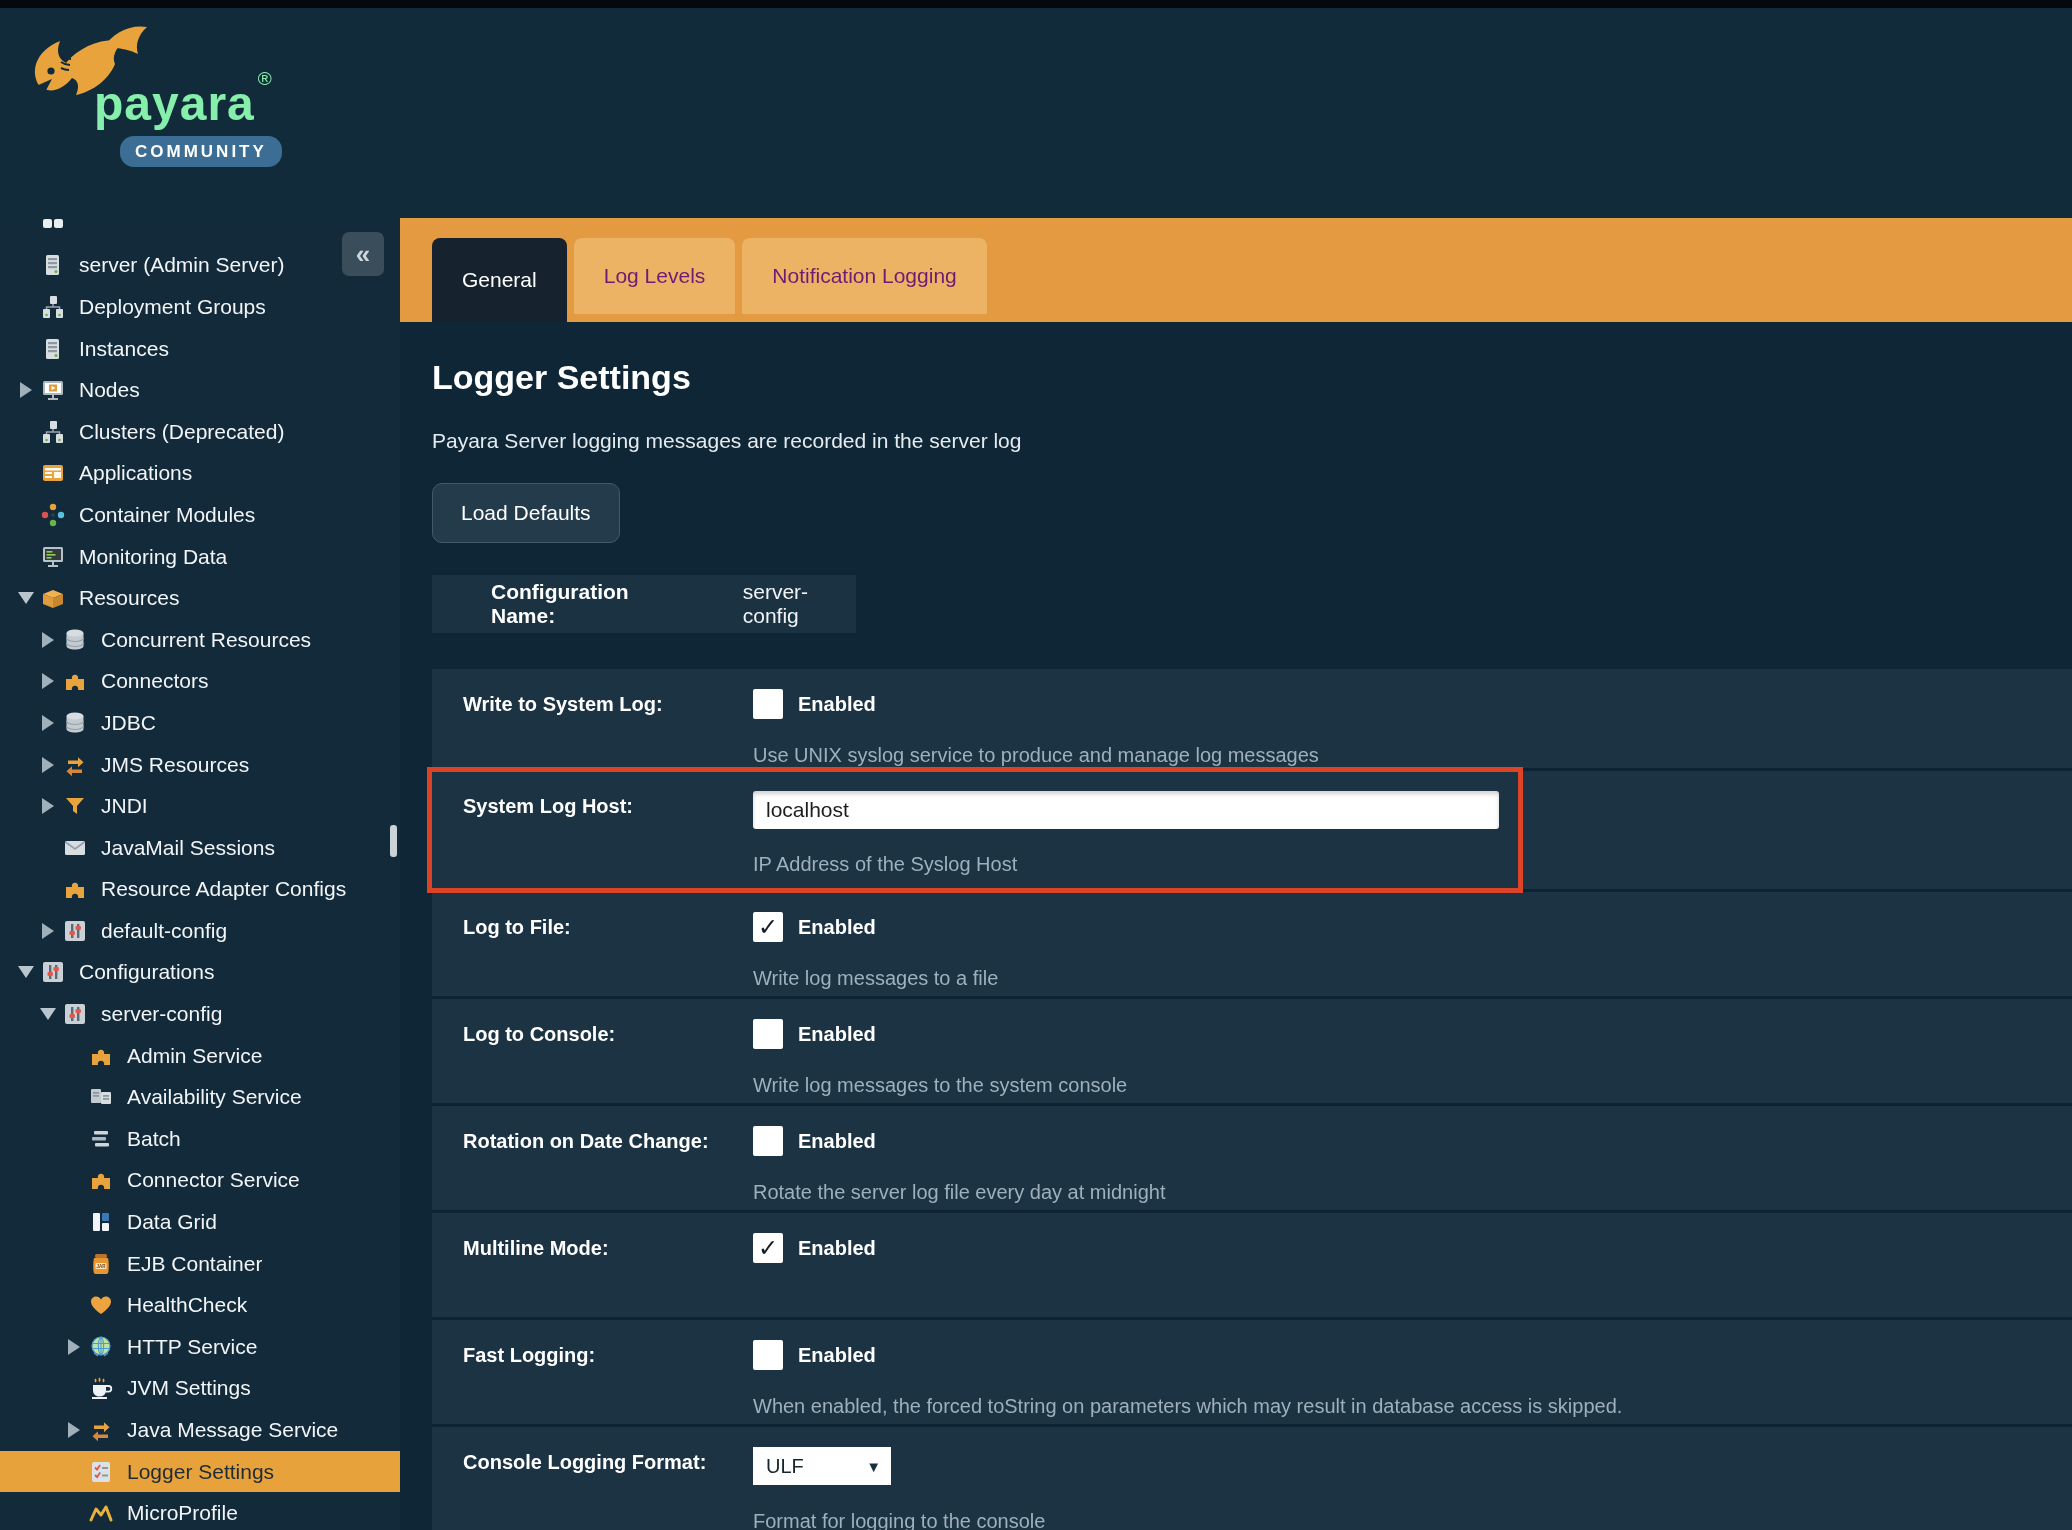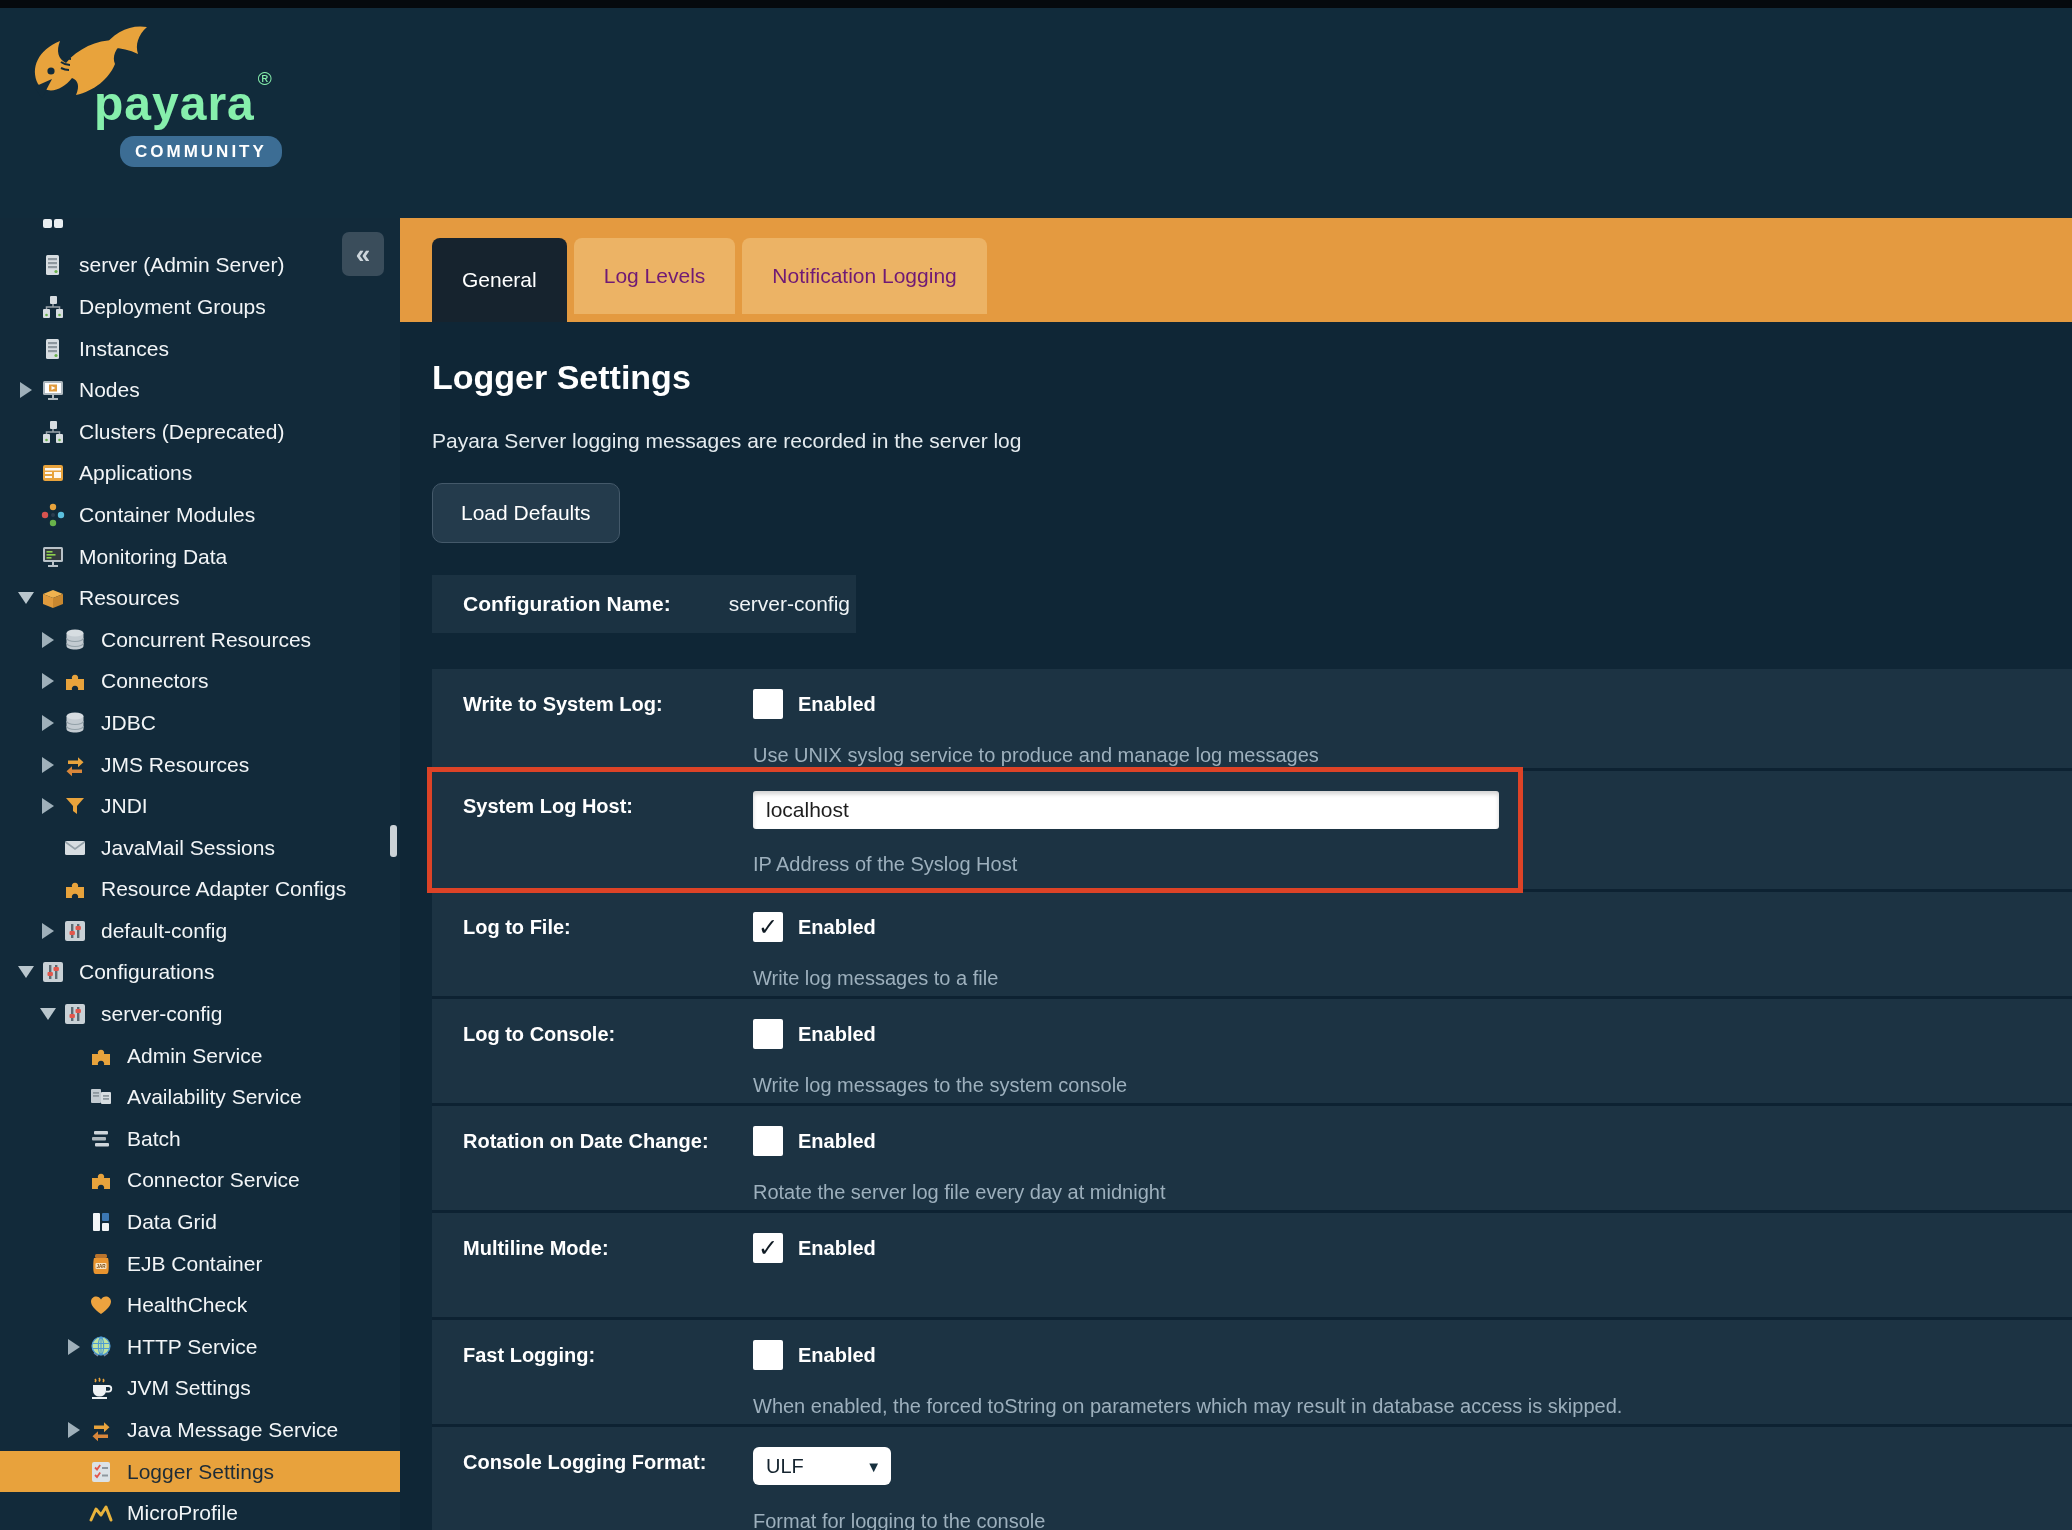--- a/index.html
+++ b/index.html
@@ -51,41 +51,41 @@
       color:#701a75;font-size:21px;border-radius:8px 8px 0 0;margin-right:7px;cursor:pointer;}
   .tab.active{height:84px;background:#16232e;color:#ffffff;}
   .content-inner{padding:36px 0 0 32px;}
   h1{font-size:34px;color:#ffffff;margin:0;font-weight:bold;}
   .desc{font-size:21px;color:#e4ebef;margin:32px 0 0 0;}
   .load-defaults{margin-top:30px;display:block;background:#243b4c;border:1px solid #44596a;
       border-radius:10px;color:#fff;font-size:21px;padding:17px 28px;cursor:pointer;
       font-family:inherit;}
   .config-bar{margin-top:32px;width:424px;height:58px;background:#1b3242;display:flex;
       align-items:center;padding-left:31px;box-sizing:border-box;}
-  .config-label{font-weight:bold;color:#ffffff;font-size:21px;}
+  .config-label{font-weight:bold;color:#ffffff;font-size:21px;margin-left:28px;}
   .config-value{color:#f0f4f6;font-size:21px;margin-left:58px;}
   
   .form{margin-top:36px;}
   .frow{position:relative;min-height:107px;background:#1c3343;border-bottom:3px solid #0d2232;
       display:flex;padding:20px 0 0 31px;box-sizing:border-box;}
   .frow.first{min-height:102px;}
   .frow.highlighted{min-height:121px;}
   .flabel{width:290px;flex:none;font-size:20px;font-weight:bold;color:#ffffff;padding-top:4px;}
   .fcontrol{flex:1;}
   .cline{display:flex;align-items:center;}
   .checkbox{width:30px;height:30px;background:#ffffff;border-radius:2px;flex:none;
       display:flex;align-items:center;justify-content:center;font-size:24px;font-weight:bold;
       color:#101b24;cursor:pointer;}
   .enabled{font-size:20px;font-weight:bold;color:#ffffff;margin-left:15px;}
   .fhelp{margin-top:25px;font-size:20px;color:#9db0bd;}
   .frow.highlighted .fhelp{margin-top:24px;}
   .tinput{width:746px;height:38px;background:#ffffff;border-radius:3px;cursor:text;
       box-shadow:inset 0 3px 4px rgba(0,0,0,.18);font-size:21px;color:#1d1d1d;
       display:flex;align-items:center;padding-left:13px;box-sizing:border-box;}
-  .selectbox{width:138px;height:38px;background:#ffffff;border-radius:6px;cursor:pointer;
+  .selectbox{width:138px;height:38px;background:#ffffff;border-radius:0;cursor:pointer;
       display:flex;align-items:center;justify-content:space-between;
       padding:0 10px 0 13px;box-sizing:border-box;font-size:20px;color:#15242f;}
   .caret{font-size:15px;color:#16303e;}
   .redbox{position:absolute;left:-5px;top:-4px;width:1096px;height:calc(100% + 8px);
       border:5px solid #dd4327;box-sizing:border-box;pointer-events:none;z-index:3;}
 </style>
 </head>
 <body>
 
 <div class="page">

